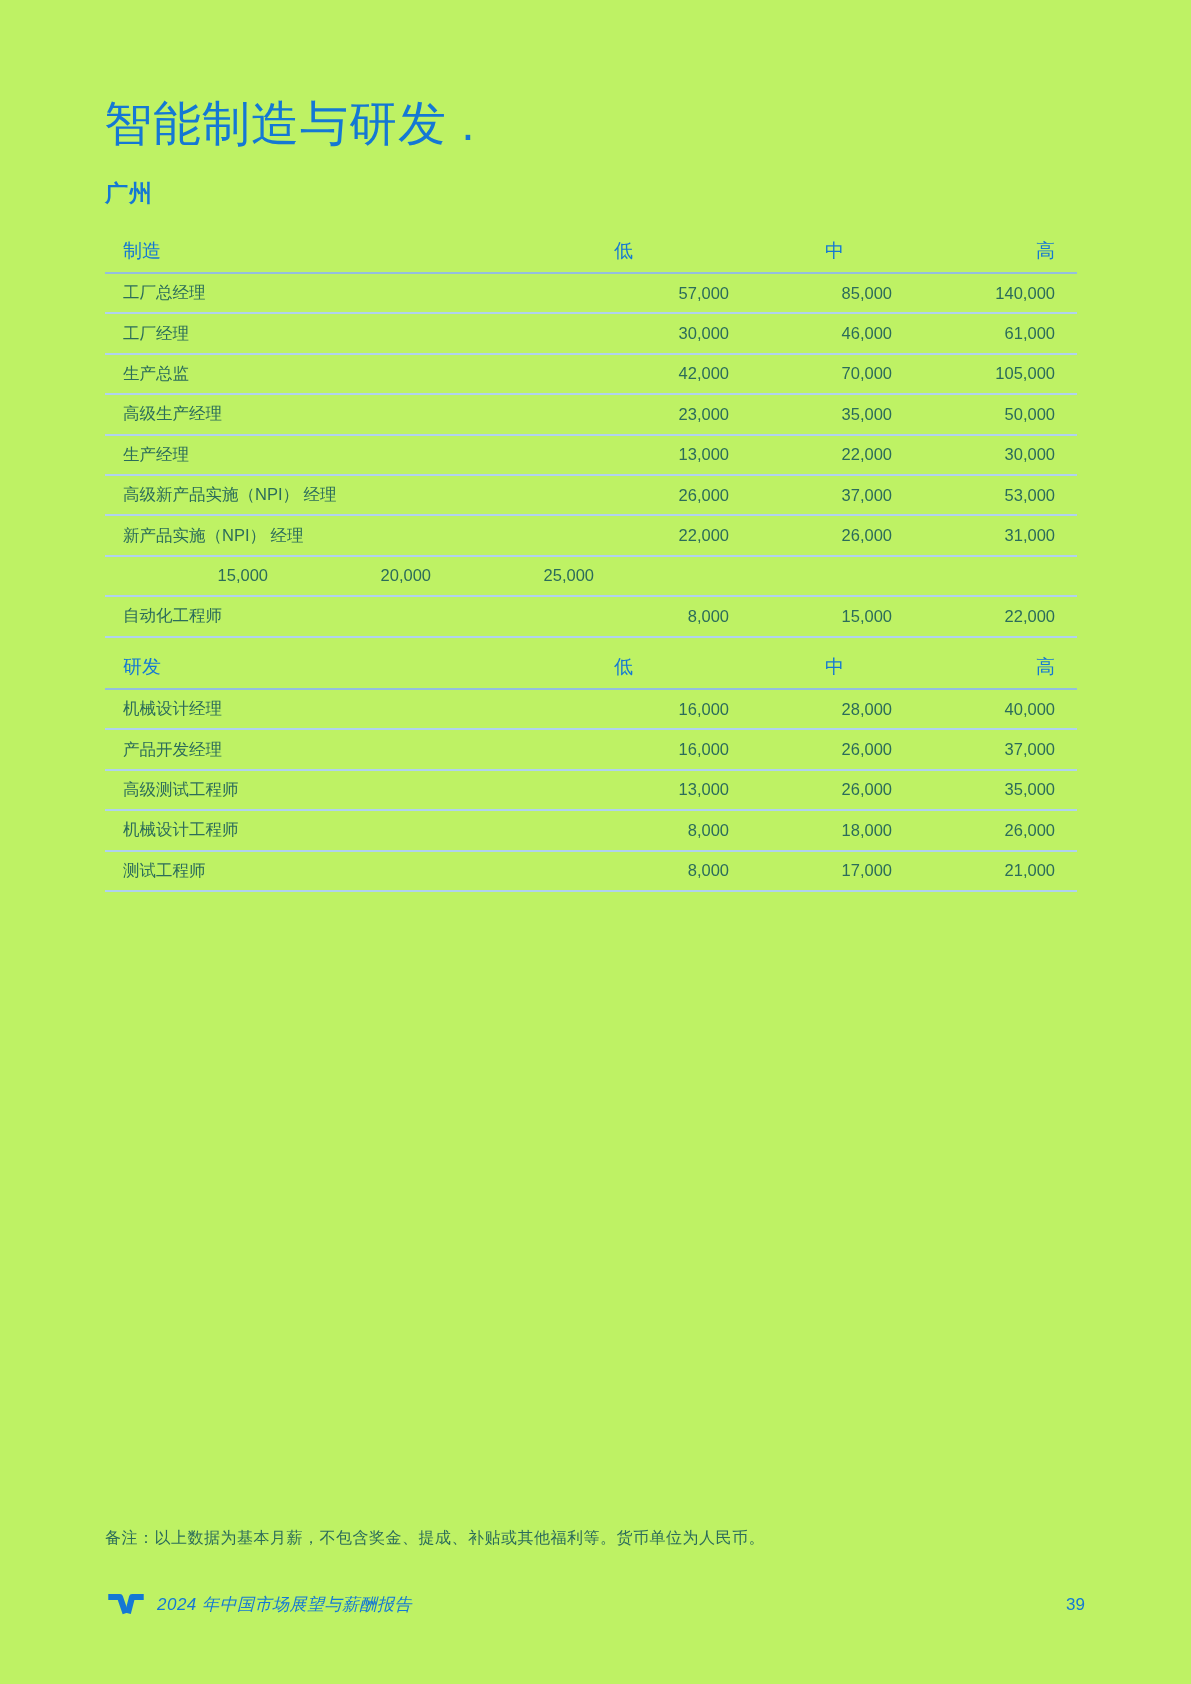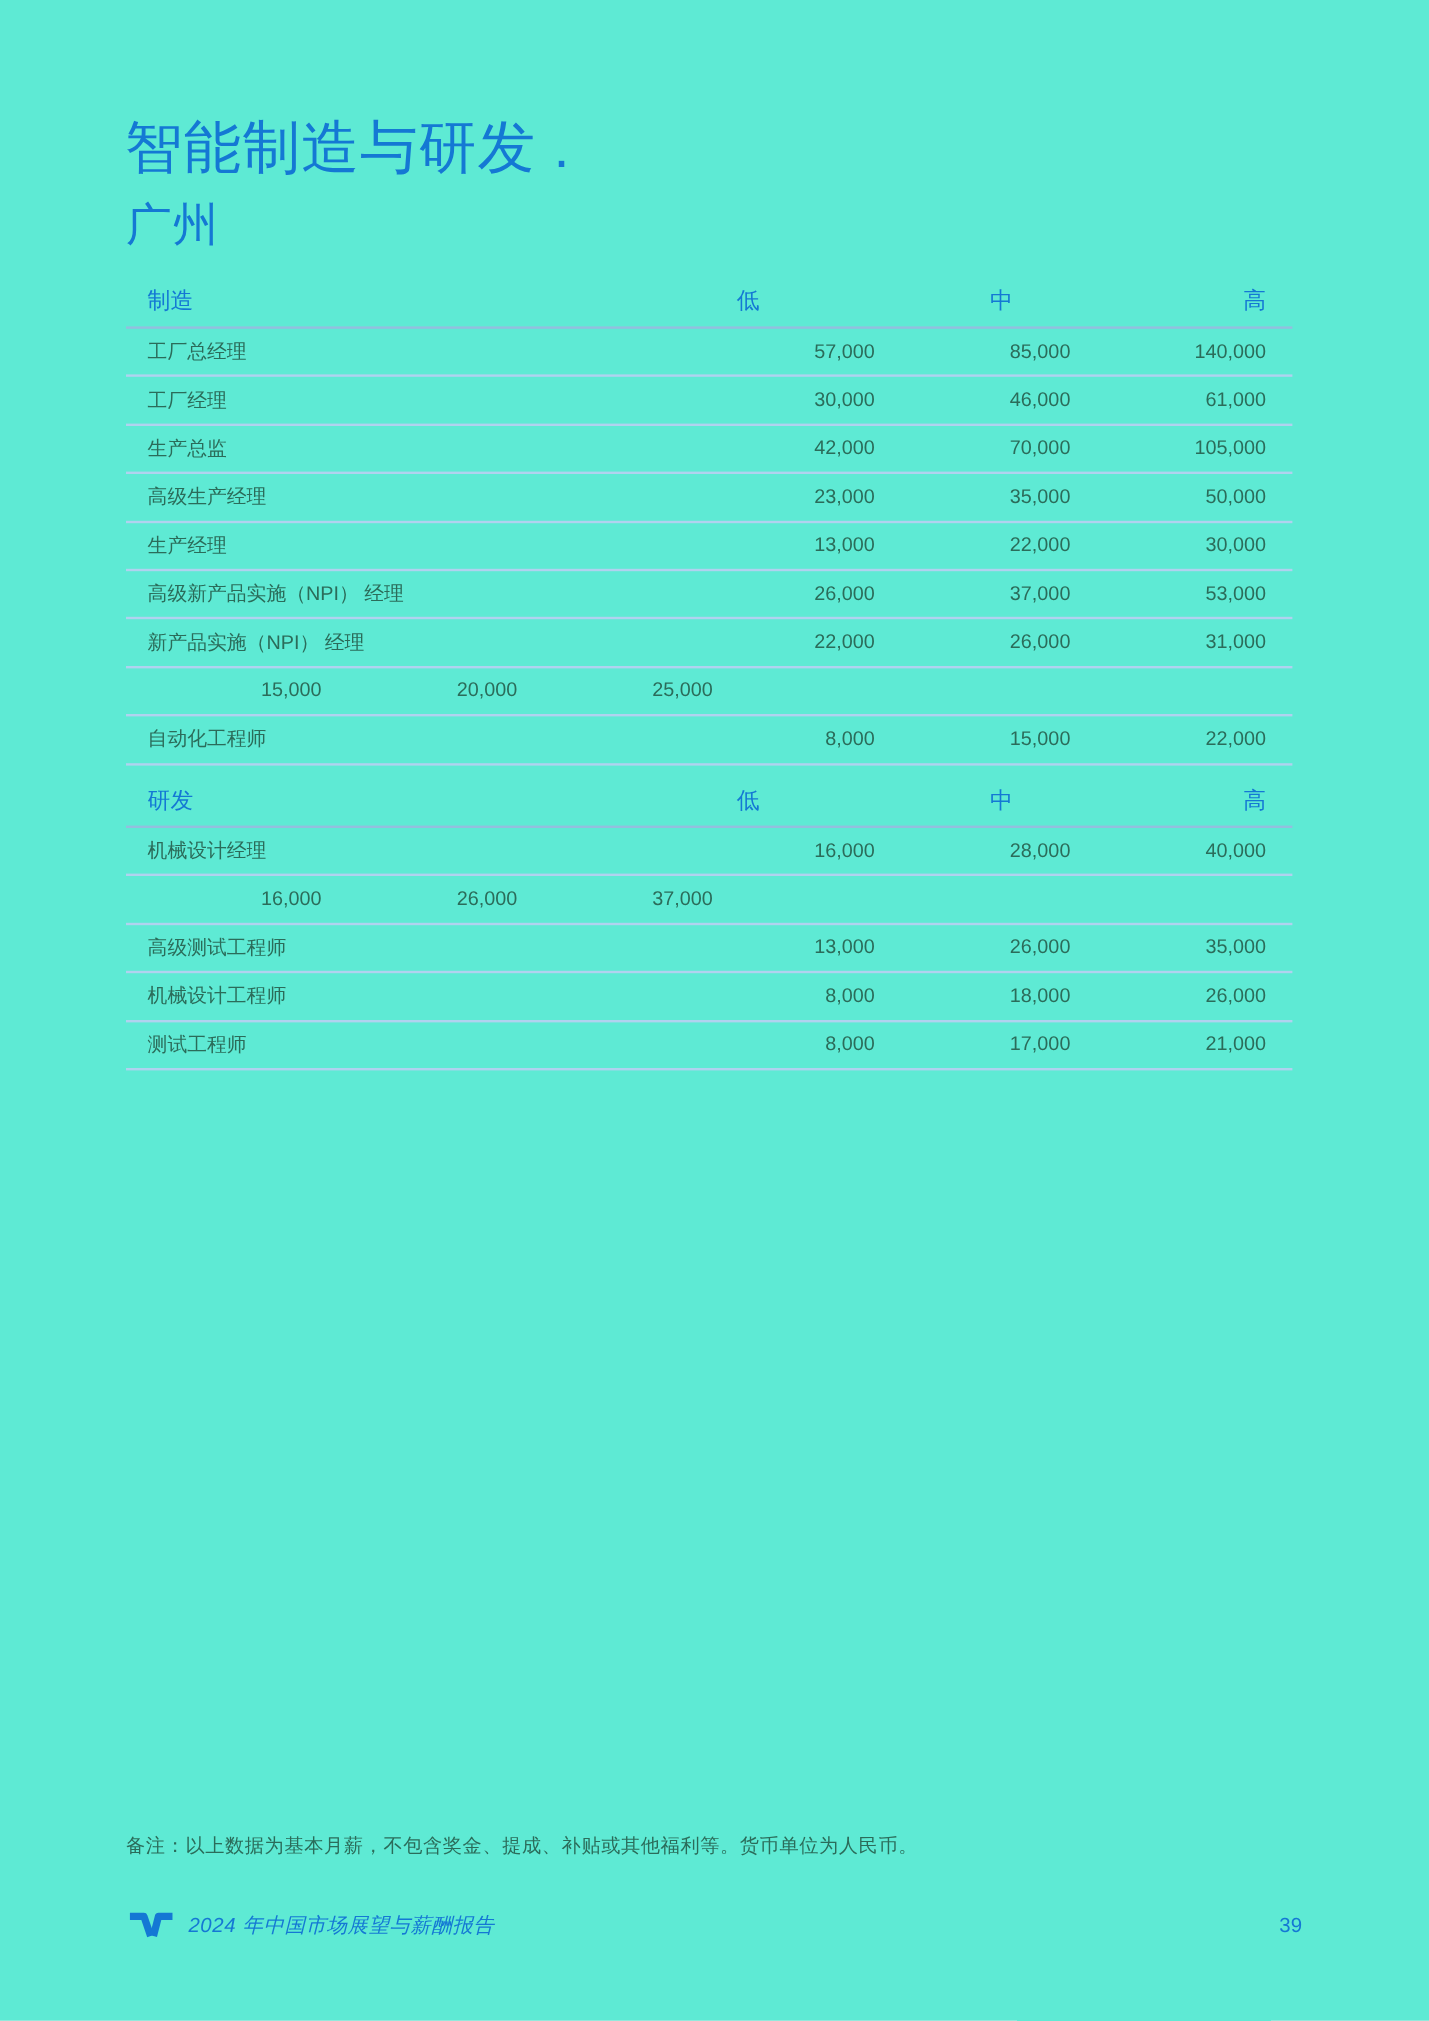--- a/index.html
+++ b/index.html
@@ -3,42 +3,42 @@
 <meta charset="utf-8">
 <style>
   html, body { margin: 0; padding: 0; background: #e8e8e8; }
   body { font-family: "Liberation Sans", "DejaVu Sans", sans-serif; }
 
   .page {
     position: relative;
     width: 1191px;
     height: 1684px;
     margin: 0 auto;
-    background: #5eead4;
+    background: #bef264;
     overflow: hidden;
   }
 
   .page-title {
     position: absolute;
     left: 104px;
     top: 96px;
     font-size: 48px;
     line-height: 1.15;
     font-weight: 500;
     color: #1478d4;
     letter-spacing: 1px;
     white-space: nowrap;
   }
 
   .page-subtitle {
     position: absolute;
     left: 105px;
-    top: 162px;
-    font-size: 38px;
-    font-weight: 400;
+    top: 178px;
+    font-size: 23px;
+    font-weight: 700;
     color: #1478d4;
     letter-spacing: 1px;
   }
 
   .salary-table {
     position: absolute;
     left: 105px;
     width: 972px;
   }
   .salary-table.t0 { top: 230px; }
@@ -180,20 +180,21 @@
       <div class="cell num">高</div>
     </div>
     <div class="tbody">
         <div class="trow">
           <div class="cell name">机械设计经理</div>
           <div class="cell num">16,000</div>
           <div class="cell num">28,000</div>
           <div class="cell num">40,000</div>
         </div>
         <div class="trow">
+          <div class="cell name">产品开发经理</div>
           <div class="cell num">16,000</div>
           <div class="cell num">26,000</div>
           <div class="cell num">37,000</div>
         </div>
         <div class="trow">
           <div class="cell name">高级测试工程师</div>
           <div class="cell num">13,000</div>
           <div class="cell num">26,000</div>
           <div class="cell num">35,000</div>
         </div>

